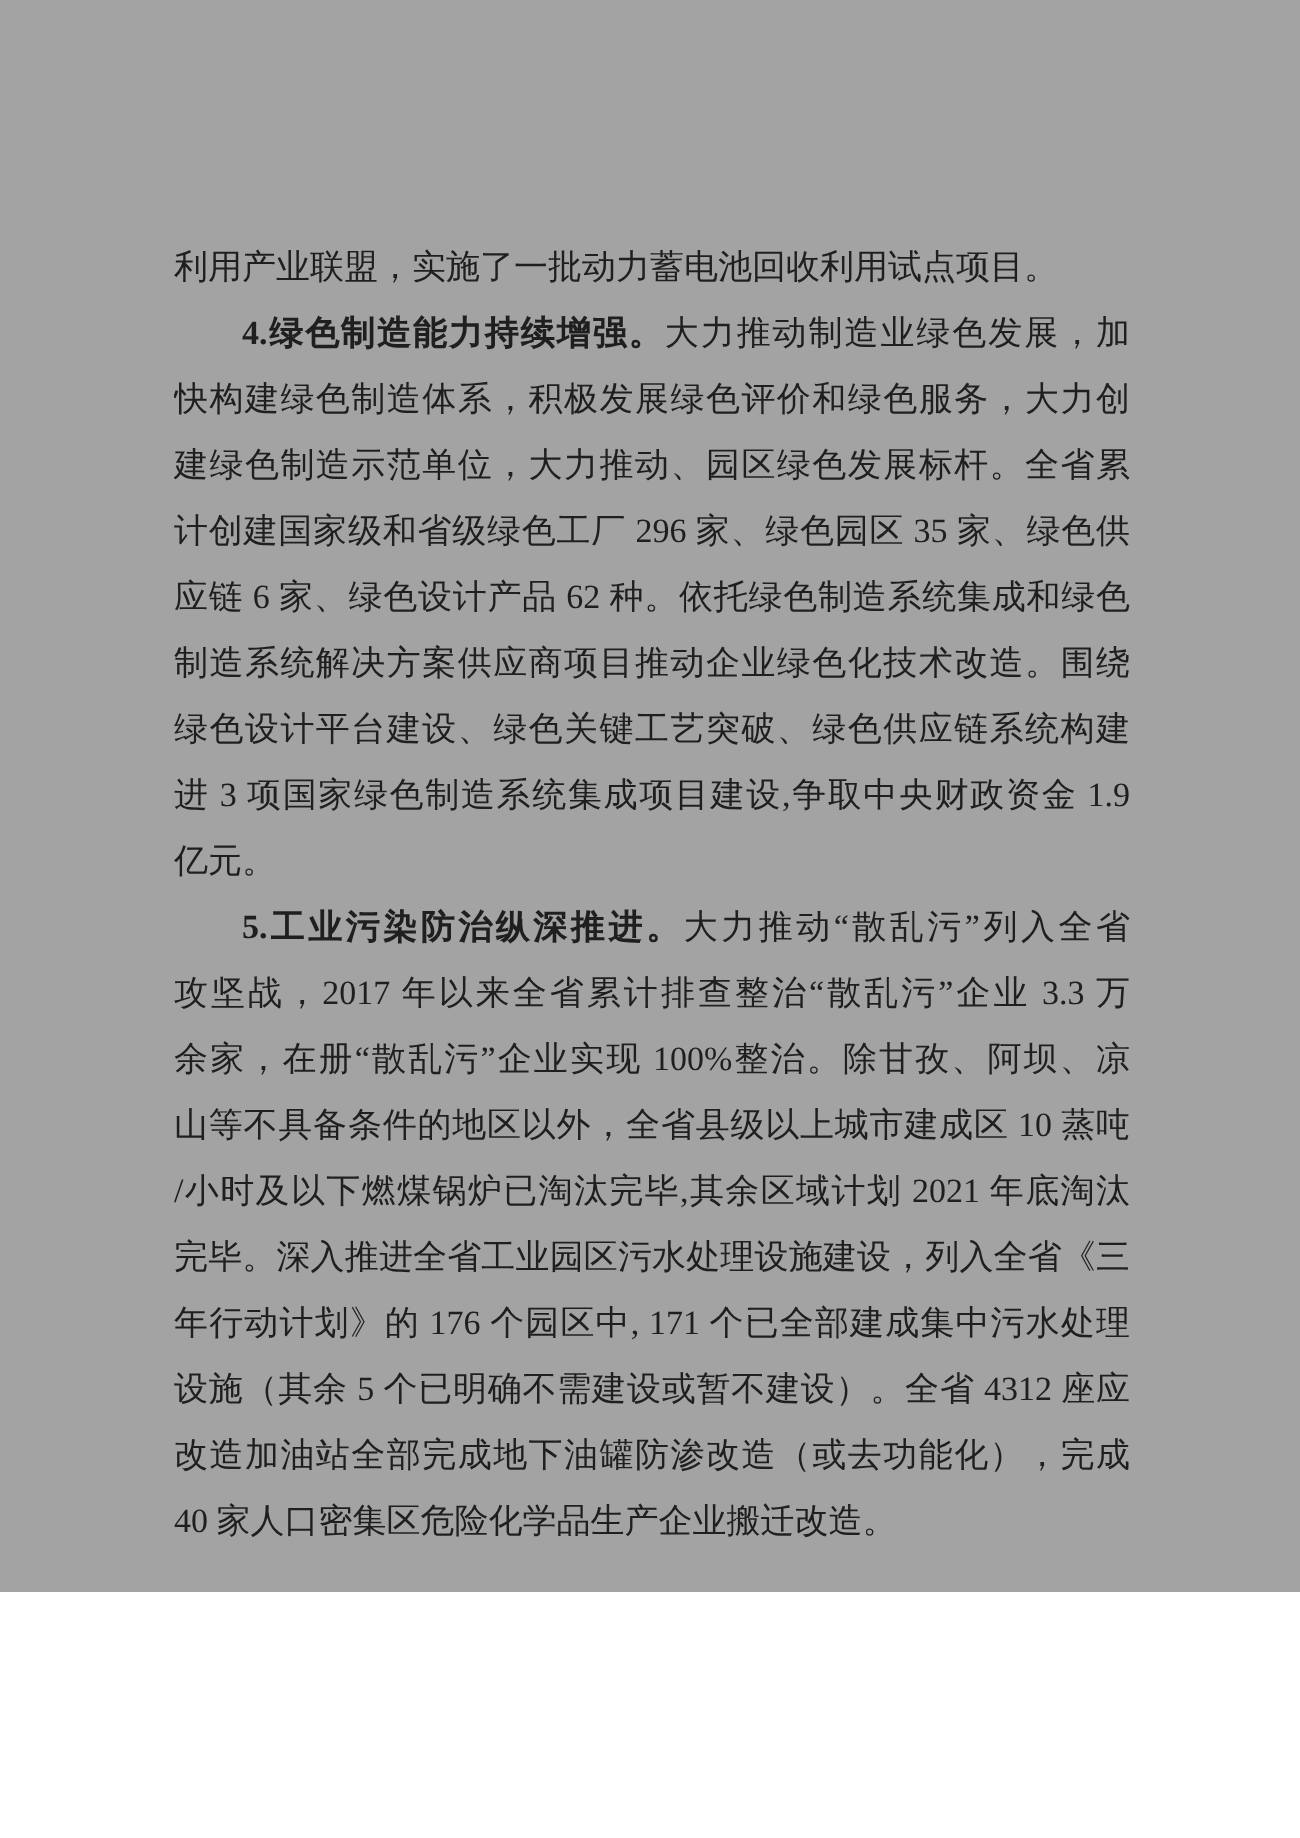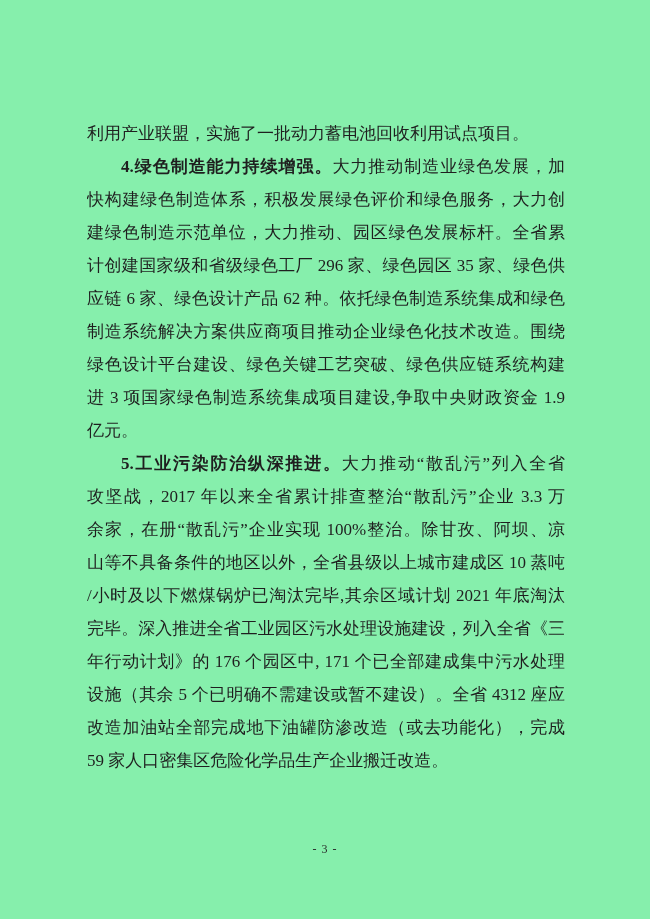--- a/index.html
+++ b/index.html
@@ -3,22 +3,22 @@
 <meta charset="utf-8">
 <style>
   html, body {
     margin: 0;
     padding: 0;
     background: #ffffff;
   }
   .page {
     position: relative;
     width: 650px;
-    height: 919px;
-    background: #86efac;
+    height: 796px;
+    background: #a3a3a3;
     overflow: hidden;
     font-family: "Liberation Serif", "DejaVu Serif", serif;
     color: #1f1f1f;
   }
   .content {
     position: absolute;
     left: 87px;
     top: 117px;
     width: 478px;
     font-size: 17px;
@@ -75,17 +75,17 @@
       <div class="paragraph">
         <div class="line indent"><span class="bold">5.工业污染防治纵深推进。</span><span>大力推动“散乱污”列入全省</span></div>
         <div class="line"><span>攻坚战，2017 年以来全省累计排查整治“散乱污”企业 3.3 万</span></div>
         <div class="line"><span>余家，在册“散乱污”企业实现 100%整治。除甘孜、阿坝、凉</span></div>
         <div class="line"><span>山等不具备条件的地区以外，全省县级以上城市建成区 10 蒸吨</span></div>
         <div class="line"><span>/小时及以下燃煤锅炉已淘汰完毕,其余区域计划 2021 年底淘汰</span></div>
         <div class="line"><span>完毕。深入推进全省工业园区污水处理设施建设，列入全省《三</span></div>
         <div class="line"><span>年行动计划》的 176 个园区中, 171 个已全部建成集中污水处理</span></div>
         <div class="line"><span>设施（其余 5 个已明确不需建设或暂不建设）。全省 4312 座应</span></div>
         <div class="line"><span>改造加油站全部完成地下油罐防渗改造（或去功能化），完成</span></div>
-        <div class="line last"><span>59 家人口密集区危险化学品生产企业搬迁改造。</span></div>
+        <div class="line last"><span>40 家人口密集区危险化学品生产企业搬迁改造。</span></div>
       </div>
     </div>
   <div class="footer">- 3 -</div>
 </div>
 
 </body></html>

